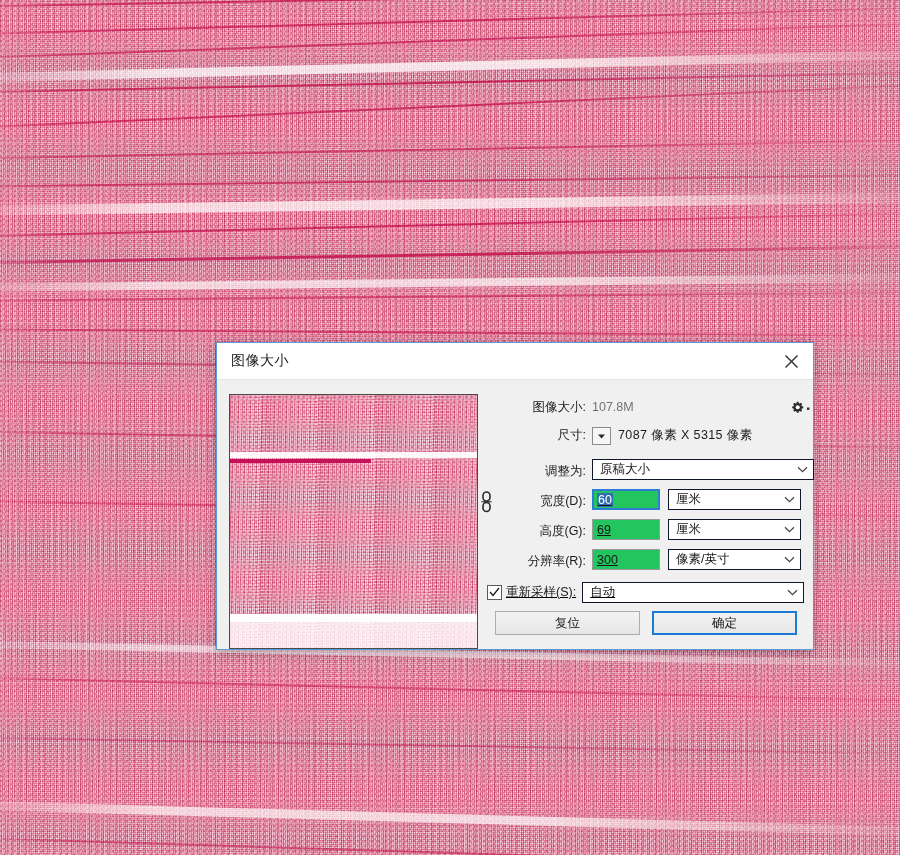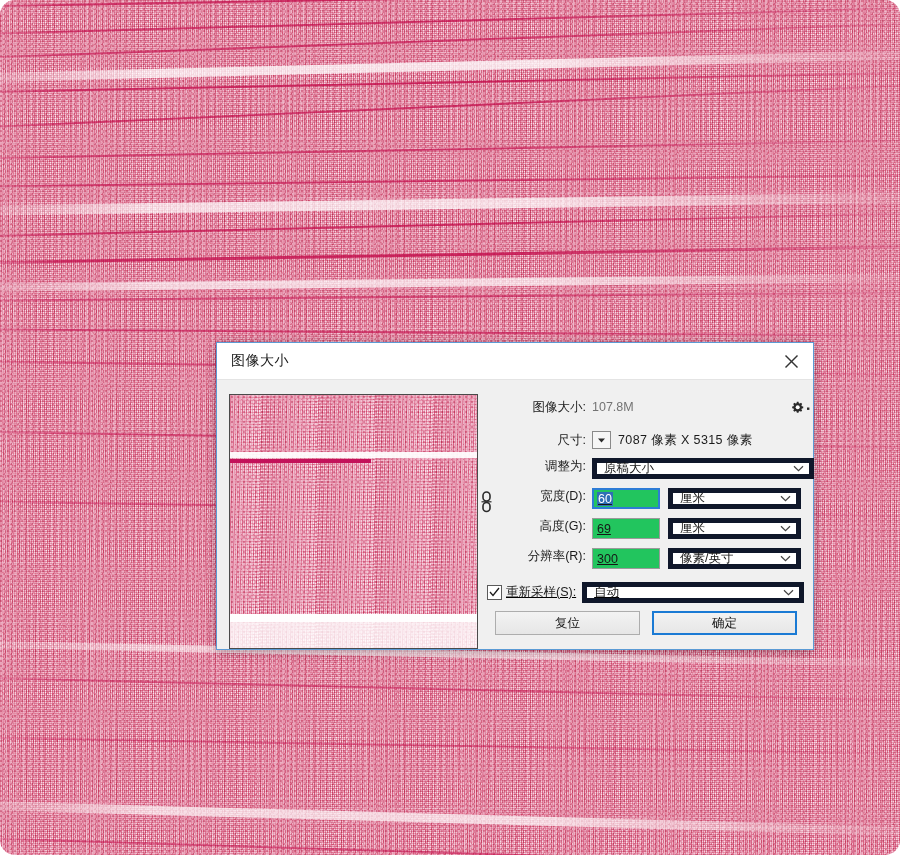--- a/index.html
+++ b/index.html
@@ -10,21 +10,20 @@
     overflow: hidden;
     font-family: "Liberation Sans", "DejaVu Sans", sans-serif;
   }
 
   #canvas {
     position: relative;
     width: 900px;
     height: 855px;
     background: #fdf2f5;
     overflow: hidden;
-    border-radius: 15px;
   }
 
   
   #bg-texture {
     position: absolute;
     inset: 0;
     background-color: #fbeaf0;
     background-image:
       repeating-linear-gradient(91.2deg,
         rgba(205,27,86,0.00) 0px,
@@ -195,21 +194,21 @@
   
   #form {
     flex: 1 1 auto;
     padding-left: 20px;
     padding-top: 2px;
     position: relative;
   }
 
   .row {
     display: flex;
-    align-items: flex-start;
+    align-items: flex-end;
     margin-bottom: 8px;
     height: 22px;
   }
   .lbl {
     font-size: 12.5px;
     color: #1b1b1b;
     text-align: right;
     white-space: nowrap;
   }
   .lbl.w { width: 88px; padding-right: 6px; }
@@ -228,39 +227,39 @@
     display: flex;
     align-items: center;
     gap: 2px;
     cursor: pointer;
     padding-right: 3px;
   }
 
   
   #dim-row {
     display: flex;
-    align-items: flex-end;
+    align-items: flex-start;
     height: 22px;
     margin-bottom: 9px;
   }
   #dim-label { font-size: 12.5px; color: #1b1b1b; width: 88px; text-align: right; padding-right: 6px;}
   #dim-toggle {
     width: 17px; height: 16px;
     border: 1px solid #8a8a8a;
     background: #f6f6f6;
     display: flex; align-items: center; justify-content: center;
     cursor: pointer;
     margin-right: 7px;
   }
   #dim-text { font-size: 12.5px; color: #1b1b1b; letter-spacing: .4px; }
 
   
   .select {
     height: 21px;
-    border: 5px solid #0f172a;
+    border: 1px solid #0f172a;
     background: #ffffff;
     display: flex;
     align-items: center;
     justify-content: space-between;
     padding: 0 5px 0 7px;
     font-size: 12.5px;
     color: #161616;
     box-sizing: border-box;
     cursor: pointer;
   }

